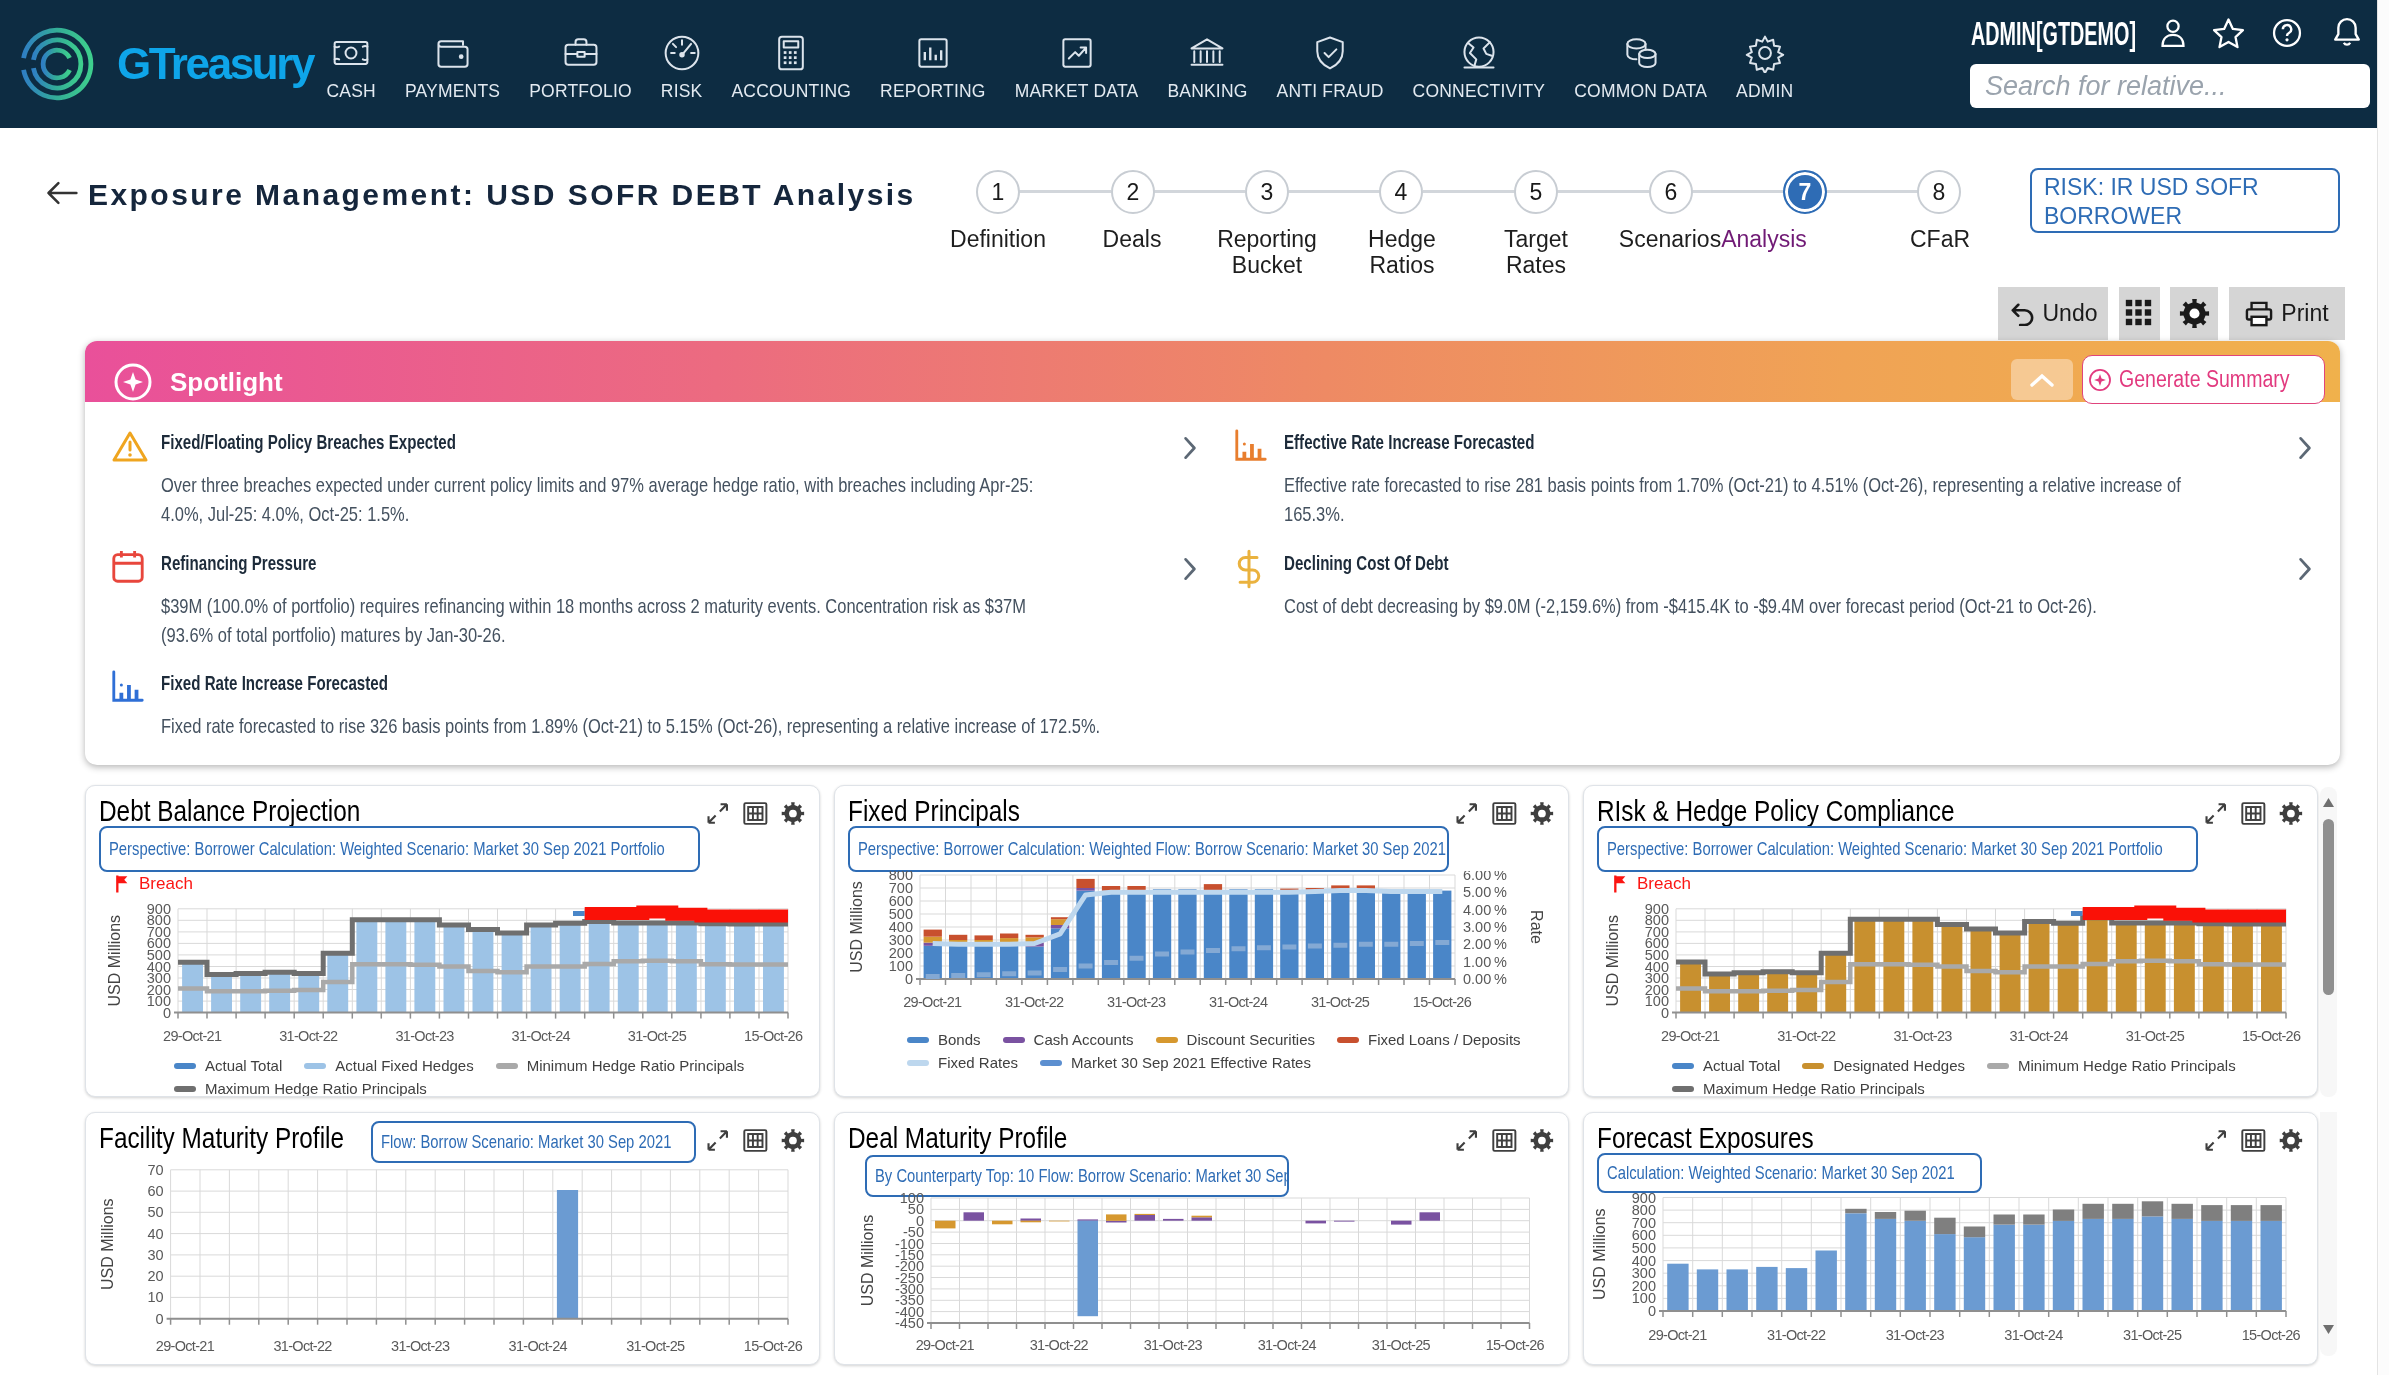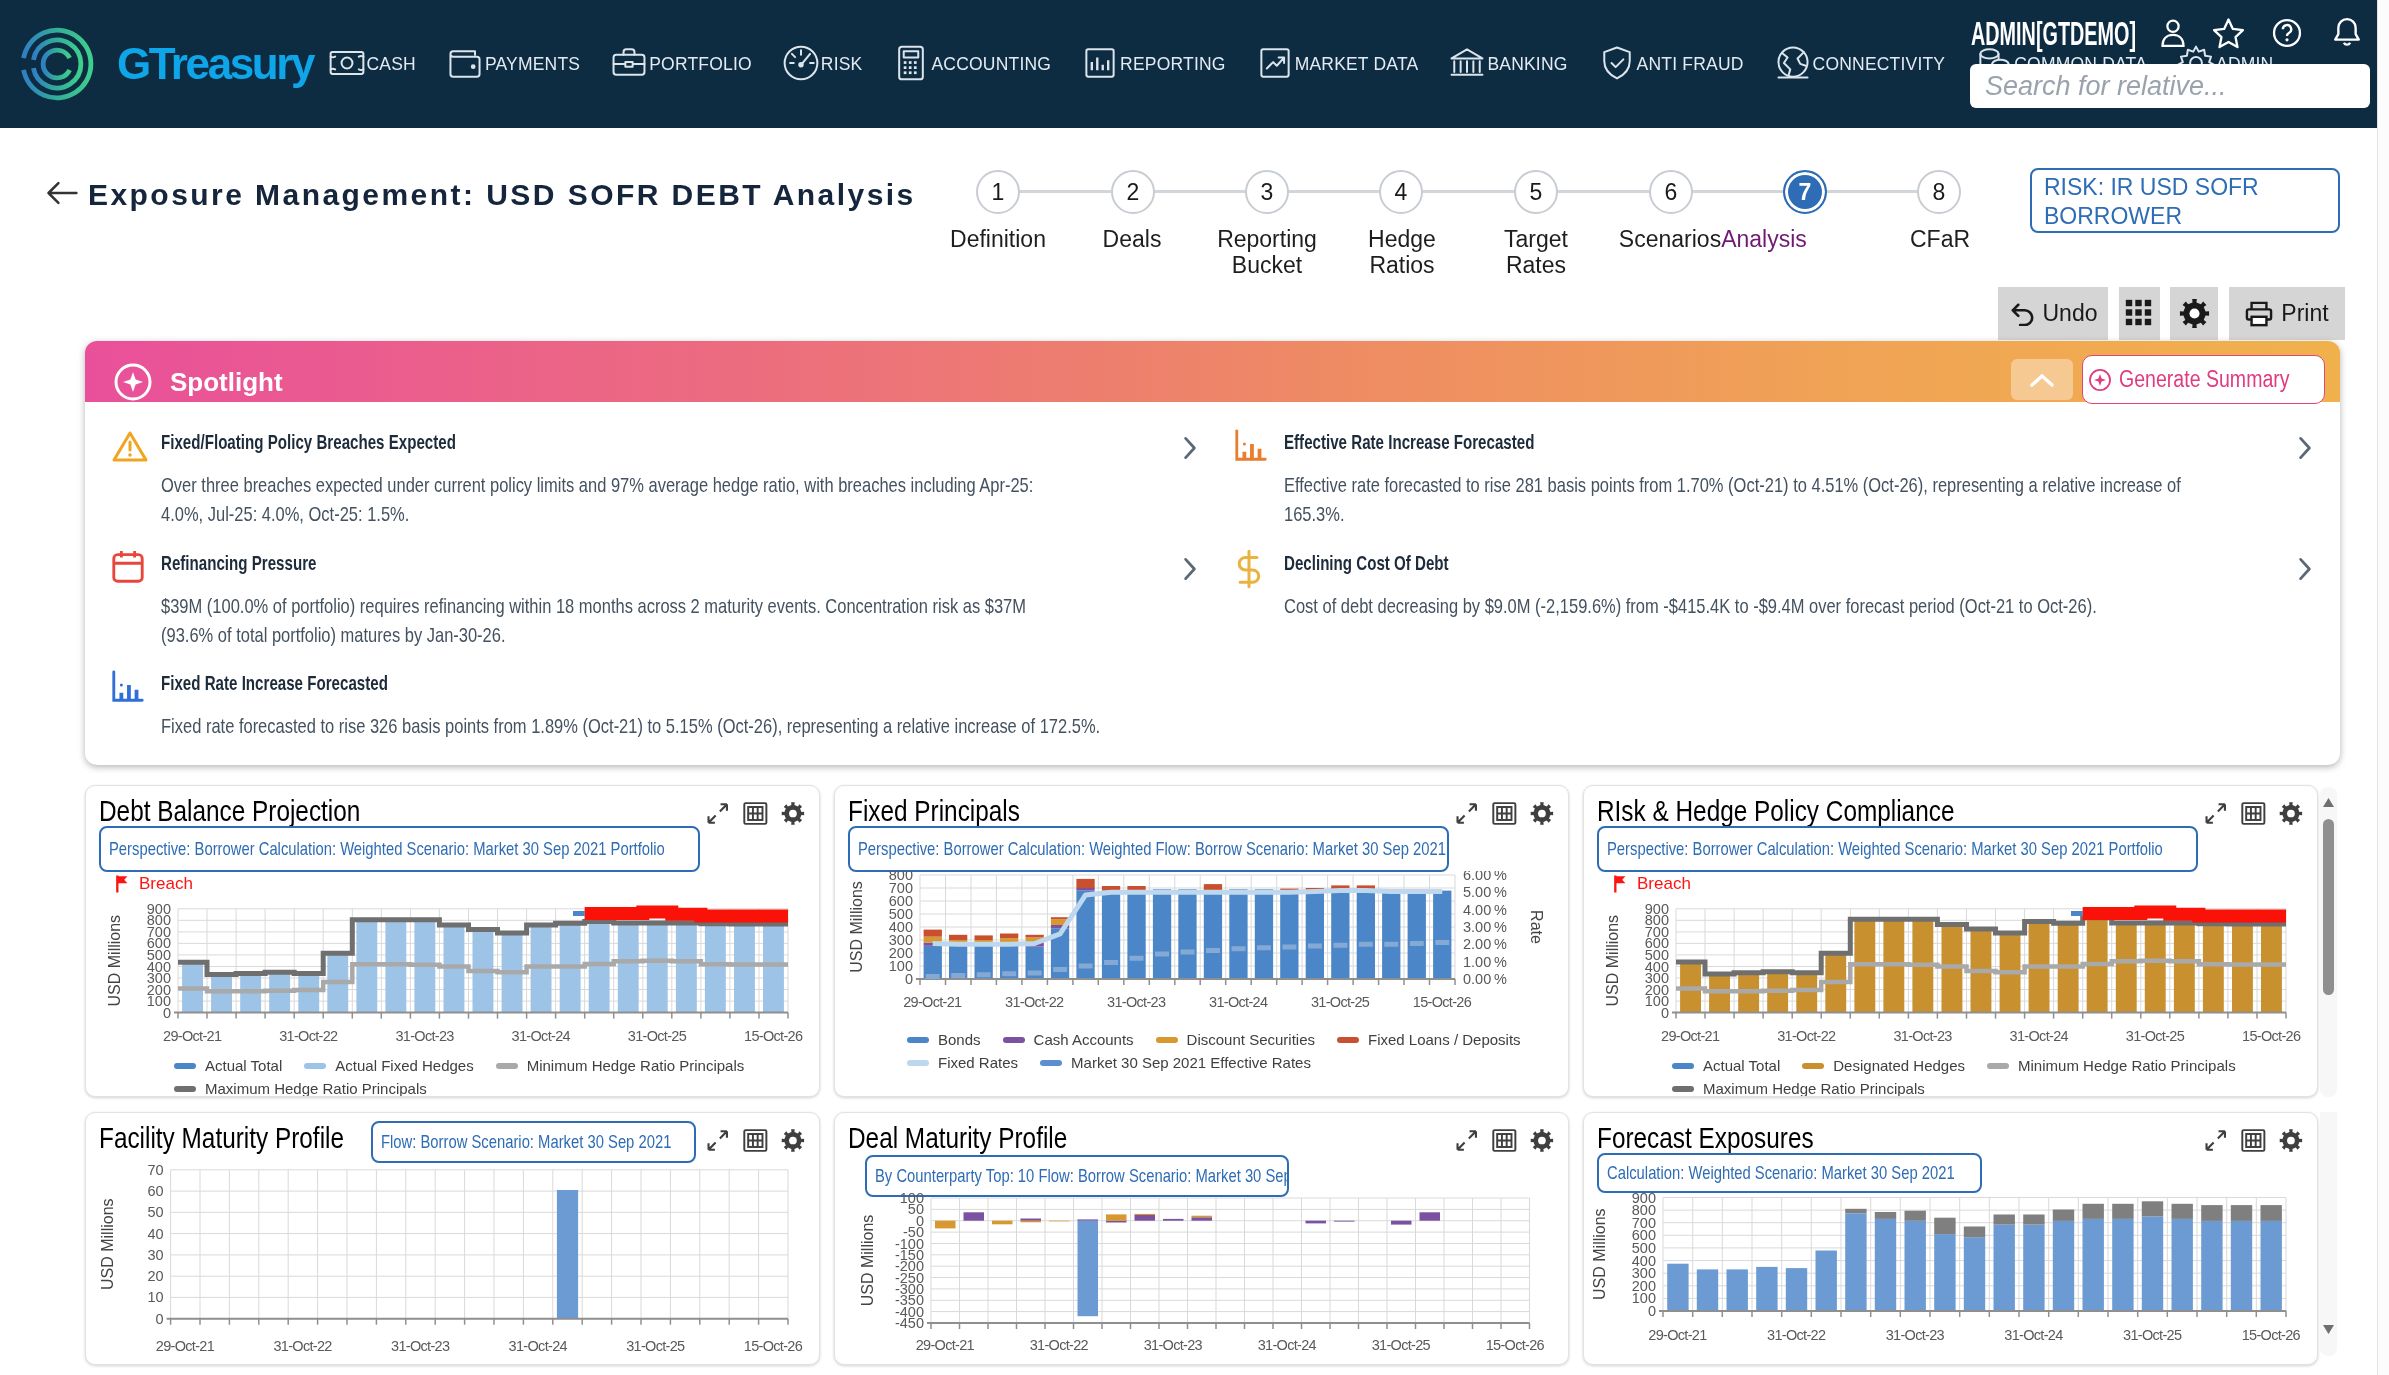--- a/index.html
+++ b/index.html
@@ -1,20 +1,20 @@
 <!DOCTYPE html>
 <html><head><meta charset="utf-8"><style>
 *{box-sizing:border-box;margin:0;padding:0}
 html,body{width:2389px;height:1375px;overflow:hidden;background:#fff;font-family:"Liberation Sans",sans-serif}
 .sx{display:inline-block;transform-origin:0 50%;white-space:nowrap}
 .nav{position:absolute;left:0;top:0;width:2377px;height:128px;background:#0d2c42}
 .logo{position:absolute;left:17px;top:24px;display:flex;align-items:center}
 .logotext{color:#0ea5e9;font-size:44px;font-weight:bold;letter-spacing:-2.4px;margin-left:20px}
 .menu{position:absolute;left:312px;top:0;height:128px;display:flex}
-.mitem{display:flex;align-items:center;justify-content:center;padding:0 14.5px;font-size:17.5px;letter-spacing:.2px;color:#e3eaf1}
+.mitem{display:flex;flex-direction:column;align-items:center;justify-content:center;padding:0 14.5px;font-size:17.5px;letter-spacing:.2px;color:#e3eaf1}
 .mitem svg{margin-bottom:8px;margin-top:6px}
 .uname{position:absolute;left:1971px;top:15px;color:#fff;font-size:33px;font-weight:bold}
 .search{position:absolute;left:1970px;top:64px;width:400px;height:44px;background:#fff;border-radius:6px;color:#9aa3ad;font-style:italic;font-size:27px;line-height:44px;padding-left:15px}
 .title{position:absolute;left:88px;top:178px;font-size:30px;font-weight:bold;color:#15263c;letter-spacing:2.45px}
 .riskbox{position:absolute;left:2030px;top:168px;width:310px;height:65px;border:2px solid #2e6cb5;border-radius:8px;color:#2e6cb5;font-size:23px;line-height:29px;padding:3px 0 0 12px}
 .btn{position:absolute;height:53px;background:#d5d5d5;border-radius:0;color:#1a1a1a;font-size:23px;display:flex;align-items:center;justify-content:center;gap:8px}
 .spot{position:absolute;left:85px;top:341px;width:2255px;height:424px;border-radius:12px;box-shadow:0 2px 7px rgba(0,0,0,.3);background:#fff}
 .spothdr{height:61px;border-radius:12px 12px 0 0;background:linear-gradient(90deg,#e9509a 0%,#ec6b80 28%,#ee8a64 55%,#f0a355 78%,#f0b14c 100%);position:relative}
 .spottitle{position:absolute;left:26px;top:19px;color:#fff;font-size:26px;font-weight:bold;display:flex;gap:15px;align-items:center}
 .spotup{position:absolute;left:1926px;top:18px;width:62px;height:41px;background:rgba(255,255,255,.38);border-radius:6px;display:flex;align-items:center;justify-content:center}

